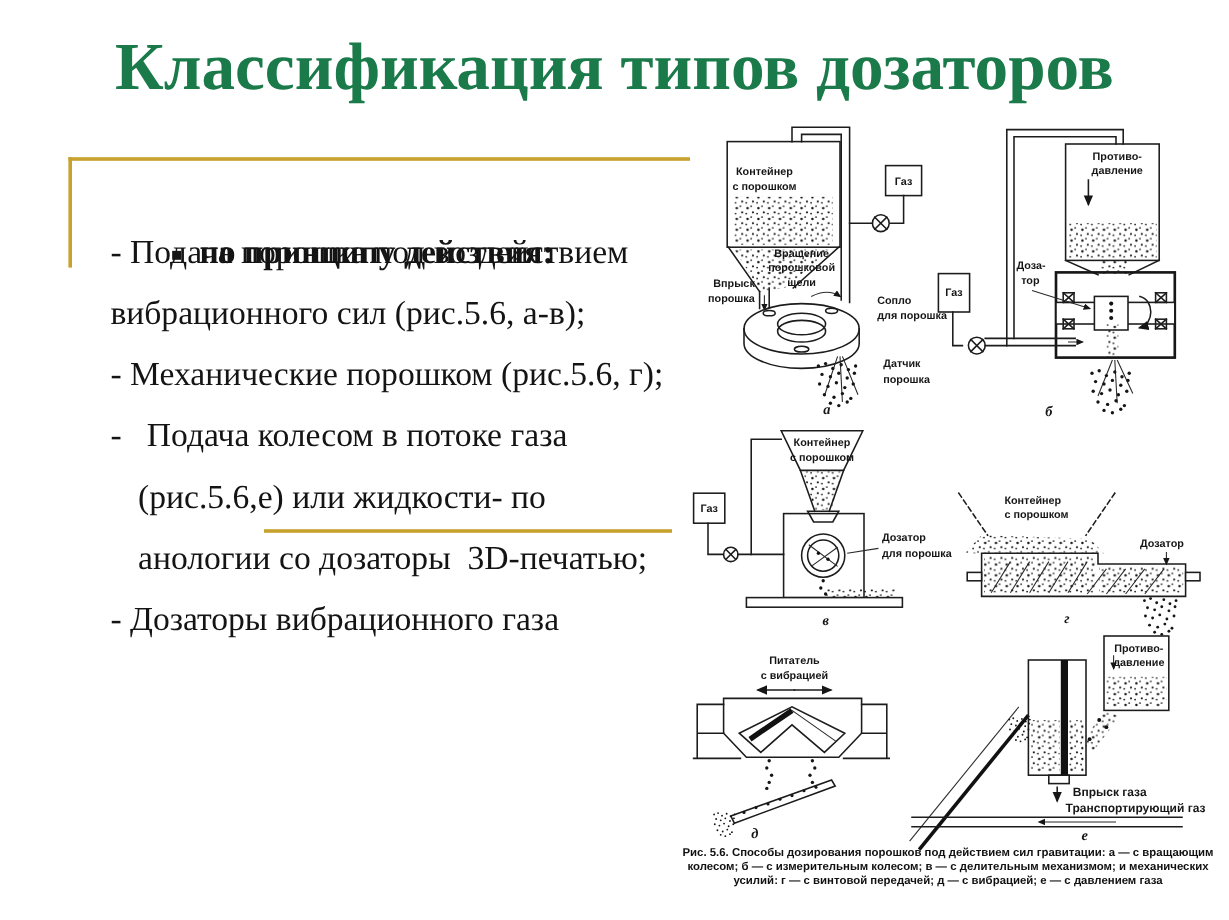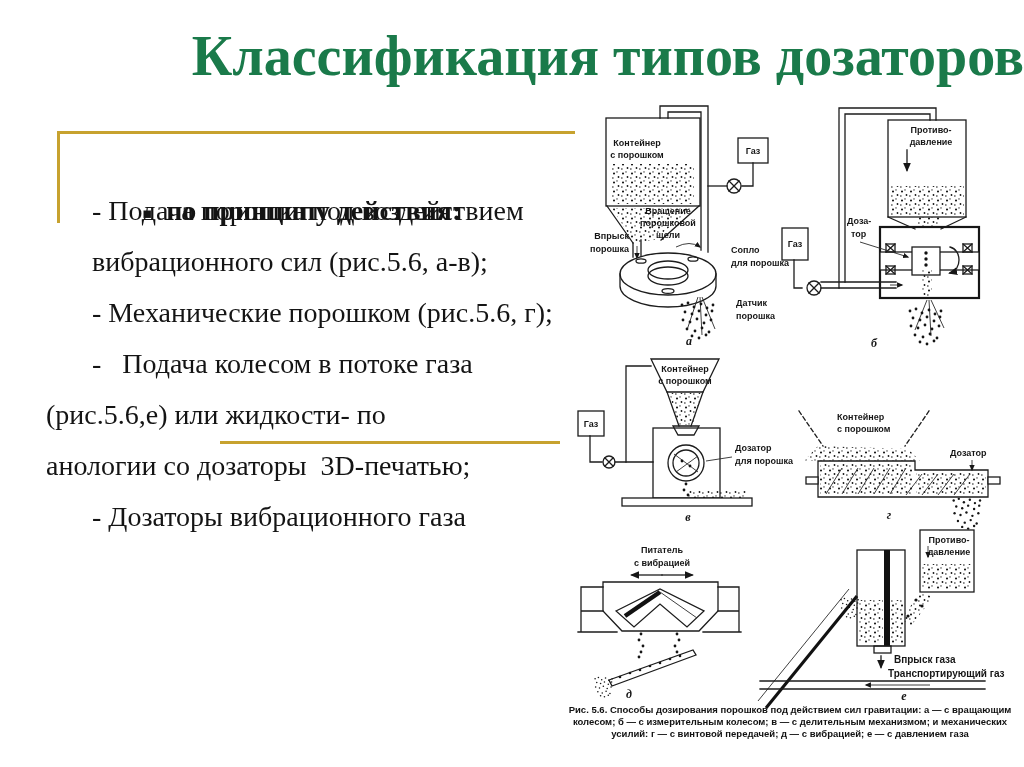--- a/index.html
+++ b/index.html
@@ -7,42 +7,42 @@
          font-family:"Liberation Serif",serif;}
   .title{position:absolute;left:0;top:24px;width:1024px;margin:0;text-align:center;
          font-family:"Liberation Serif",serif;font-weight:bold;font-size:56px;
          letter-spacing:0px;color:#1a7a4a;}
   .accent-top{position:absolute;left:57px;top:131px;width:518px;height:3px;}
   .accent-left{position:absolute;left:57px;top:131px;width:3px;height:92px;}
   .accent-underline{position:absolute;left:220px;top:441px;width:340px;height:3px;}
   .gold{background:#c7a22f;}
   .textblock{position:absolute;left:0;top:134px;width:575px;font-size:28px;color:#141414;}
   .tline{height:51px;line-height:51px;padding-left:92px;white-space:pre;}
-  .tline.ind{padding-left:46px;}
+  .tline.ind{padding-left:115px;}
   .tline.head{padding-left:100px;font-weight:bold;}
   .bullet{display:inline-block;font-family:"DejaVu Sans",sans-serif;font-size:15px;
           vertical-align:2px;margin-right:14px;}
   svg{position:absolute;left:556px;top:96px;}
   .ln{fill:none;stroke:#1c1c1c;stroke-width:1.3;stroke-linecap:square;}
   .thk{fill:none;stroke:#161616;stroke-width:2.2;}
   .thin{fill:none;stroke:#2a2a2a;stroke-width:0.9;}
   .wfill{fill:#ffffff;stroke:#1c1c1c;stroke-width:1.3;}
   .lbl{font-family:"Liberation Sans",sans-serif;font-weight:bold;font-size:9px;fill:#161616;}
   .lbl2{font-family:"Liberation Sans",sans-serif;font-weight:bold;font-size:10px;fill:#161616;}
   .mid{text-anchor:middle;}
   .end{text-anchor:end;}
   .cap{font-family:"Liberation Sans",sans-serif;font-weight:bold;font-size:9.5px;fill:#111;text-anchor:middle;}
   .tag{font-family:"Liberation Serif",serif;font-style:italic;font-weight:bold;font-size:12px;fill:#161616;text-anchor:middle;}
 </style>
 </head>
 <body>
 
 <div class="slide">
 
-  <h1 class="title" style="color: rgb(26, 122, 74); text-align: right;">Классификация типов дозаторов</h1>
+  <h1 class="title" style="color: rgb(26, 122, 74);">Классификация типов дозаторов</h1>
 
   <div class="accent-top gold" style="background: rgb(199, 162, 47);"></div>
   <div class="accent-left gold" style="background: rgb(199, 162, 47);"></div>
   <div class="accent-underline gold" style="background: rgb(199, 162, 47);"></div>
 
   <div class="textblock">
     <div class="tline head">
       <span class="bullet">▪</span><span>по принципу действия:</span>
     </div>
     <div class="tline">- Подача порошка под воздействием</div>

